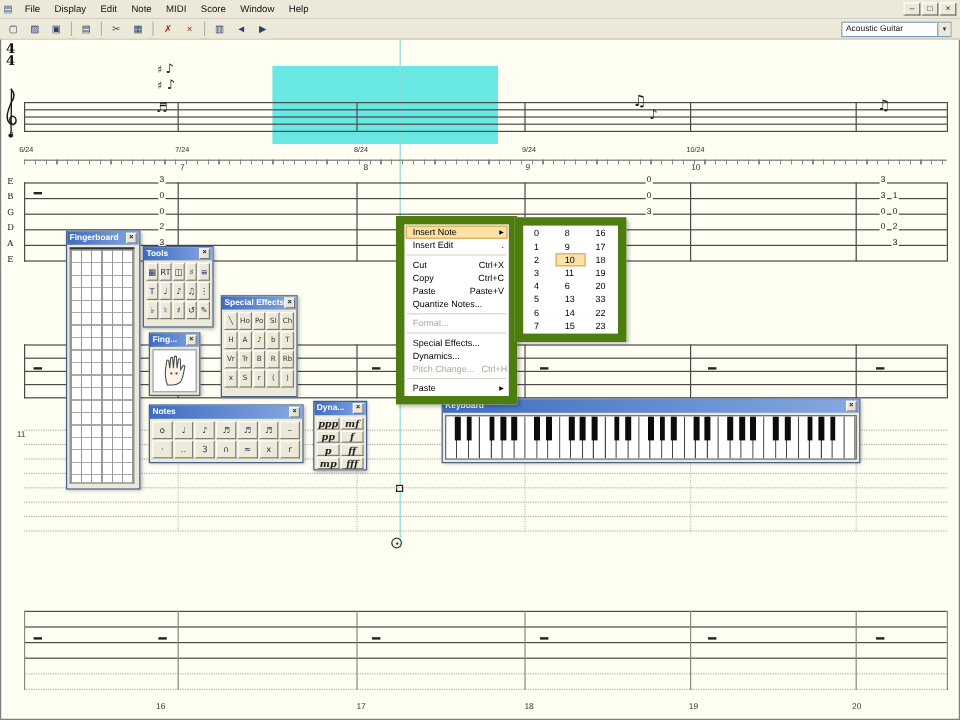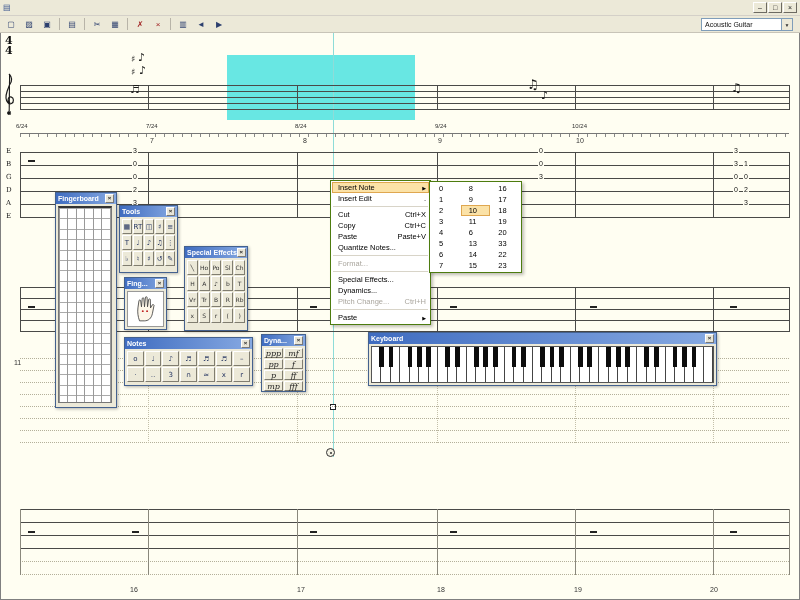--- a/index.html
+++ b/index.html
@@ -53,28 +53,28 @@
   .pal-body{padding:2px}
   .fb-grid{width:54px;height:197px;background-color:#fff;border:1px solid #777;border-top:2px solid #333;
     background-image:repeating-linear-gradient(90deg,#999 0 1px,transparent 1px 8.5px),repeating-linear-gradient(180deg,#aaa 0 1px,transparent 1px 10.4px)}
   .pgrid{display:grid;gap:1px}
   #tools-grid{grid-template-columns:repeat(5,1fr)}
   #effects-grid{grid-template-columns:repeat(5,1fr)}
   #notes-grid{grid-template-columns:repeat(7,1fr)}
   #dynamics-grid{grid-template-columns:repeat(2,1fr)}
   .pbtn{height:15px;background:#ece9d8;border:1px solid;border-color:#fff #807d70 #807d70 #fff;font-size:7px;display:flex;align-items:center;justify-content:center;color:#1c2d5c;font-family:"DejaVu Sans",sans-serif}
   .pbtn.fx{font-size:6px;color:#333}
-  .dynbtn{height:10px;background:#ece9d8;border:1px solid;border-color:#fff #807d70 #807d70 #fff;font-size:8px;display:flex;align-items:center;justify-content:center;font-family:"DejaVu Serif",serif;font-style:italic;font-weight:normal;color:#222}
+  .dynbtn{height:10px;background:#ece9d8;border:1px solid;border-color:#fff #807d70 #807d70 #fff;font-size:8px;display:flex;align-items:center;justify-content:center;font-family:"DejaVu Serif",serif;font-style:italic;font-weight:bold;color:#222}
   .fing-body{background:#fff;border:1px solid #999;height:36px;display:flex;align-items:center;justify-content:center}
   .piano{position:relative;height:37px;background:#fff;border:1px solid #555;overflow:hidden}
   .wkey{position:absolute;top:0;height:100%;border-right:1px solid #444;background:#fff}
   .bkey{position:absolute;top:0;width:1.4%;height:58%;background:#0c0c0c;z-index:2}
 
   
-  .ctx{position:absolute;z-index:10;background:#fff;border:1px solid #4d7c0f;box-shadow:2px 2px 3px rgba(0,0,0,.25);padding:1px;font-size:7.5px}
+  .ctx{position:absolute;z-index:10;background:#fff;border:7px solid #4d7c0f;box-shadow:2px 2px 3px rgba(0,0,0,.25);padding:1px;font-size:7.5px}
   #context-menu{left:330px;top:180px;width:101px}
   #fret-submenu{left:429px;top:181px;width:93px;display:grid;grid-template-columns:repeat(3,1fr)}
   .ctx-item{height:11px;display:flex;align-items:center;padding:0 3px 0 6px;color:#000;white-space:nowrap}
   .ctx-item.hot{background:#FBE2A7;outline:1px solid #DFA750;outline-offset:-1px}
   .ctx-item.dis{color:#aaa69e}
   .ctx-item .sc{margin-left:auto;padding-left:6px}
   .ctx-item .ar{margin-left:auto;font-size:5px}
   .csep{height:1px;background:#d8d4c8;margin:2px 1px}
   .subcell{height:11px;line-height:11px;padding-left:8px;color:#000}
   .subcell.hot{background:#FBE2A7;outline:1px solid #DFA750;outline-offset:-1px}
@@ -216,20 +216,30 @@
     <div class="nglyph" style="left: 131px; top: 68px; font-size: 9px;">♯</div>
     <div class="nglyph" style="left: 139px; top: 65px; font-size: 11px;">♪</div>
     <div class="nglyph" style="left: 130px; top: 84px; font-size: 11px;">♬</div>
     <div class="nglyph" style="left: 527px; top: 78px; font-size: 13px;">♫</div>
     <div class="nglyph" style="left: 541px; top: 90px; font-size: 11px;">♪</div>
     <div class="nglyph" style="left: 731px; top: 82px; font-size: 12px;">♫</div>
   </div>
 
 <div class="menubar">
   <span class="doc-icon">▤</span>
+  <div class="menu-items" style="display:flex">
+      <div class="mi">File</div>
+      <div class="mi">Display</div>
+      <div class="mi">Edit</div>
+      <div class="mi">Note</div>
+      <div class="mi">MIDI</div>
+      <div class="mi">Score</div>
+      <div class="mi">Window</div>
+      <div class="mi">Help</div>
+    </div>
   <div class="win-controls">
     <button class="wbtn">–</button>
     <button class="wbtn">□</button>
     <button class="wbtn">×</button>
   </div>
 </div>
 <div class="toolbar">
   <div class="tb-buttons">
       <div class="tbtn">▢</div>
       <div class="tbtn">▨</div>

